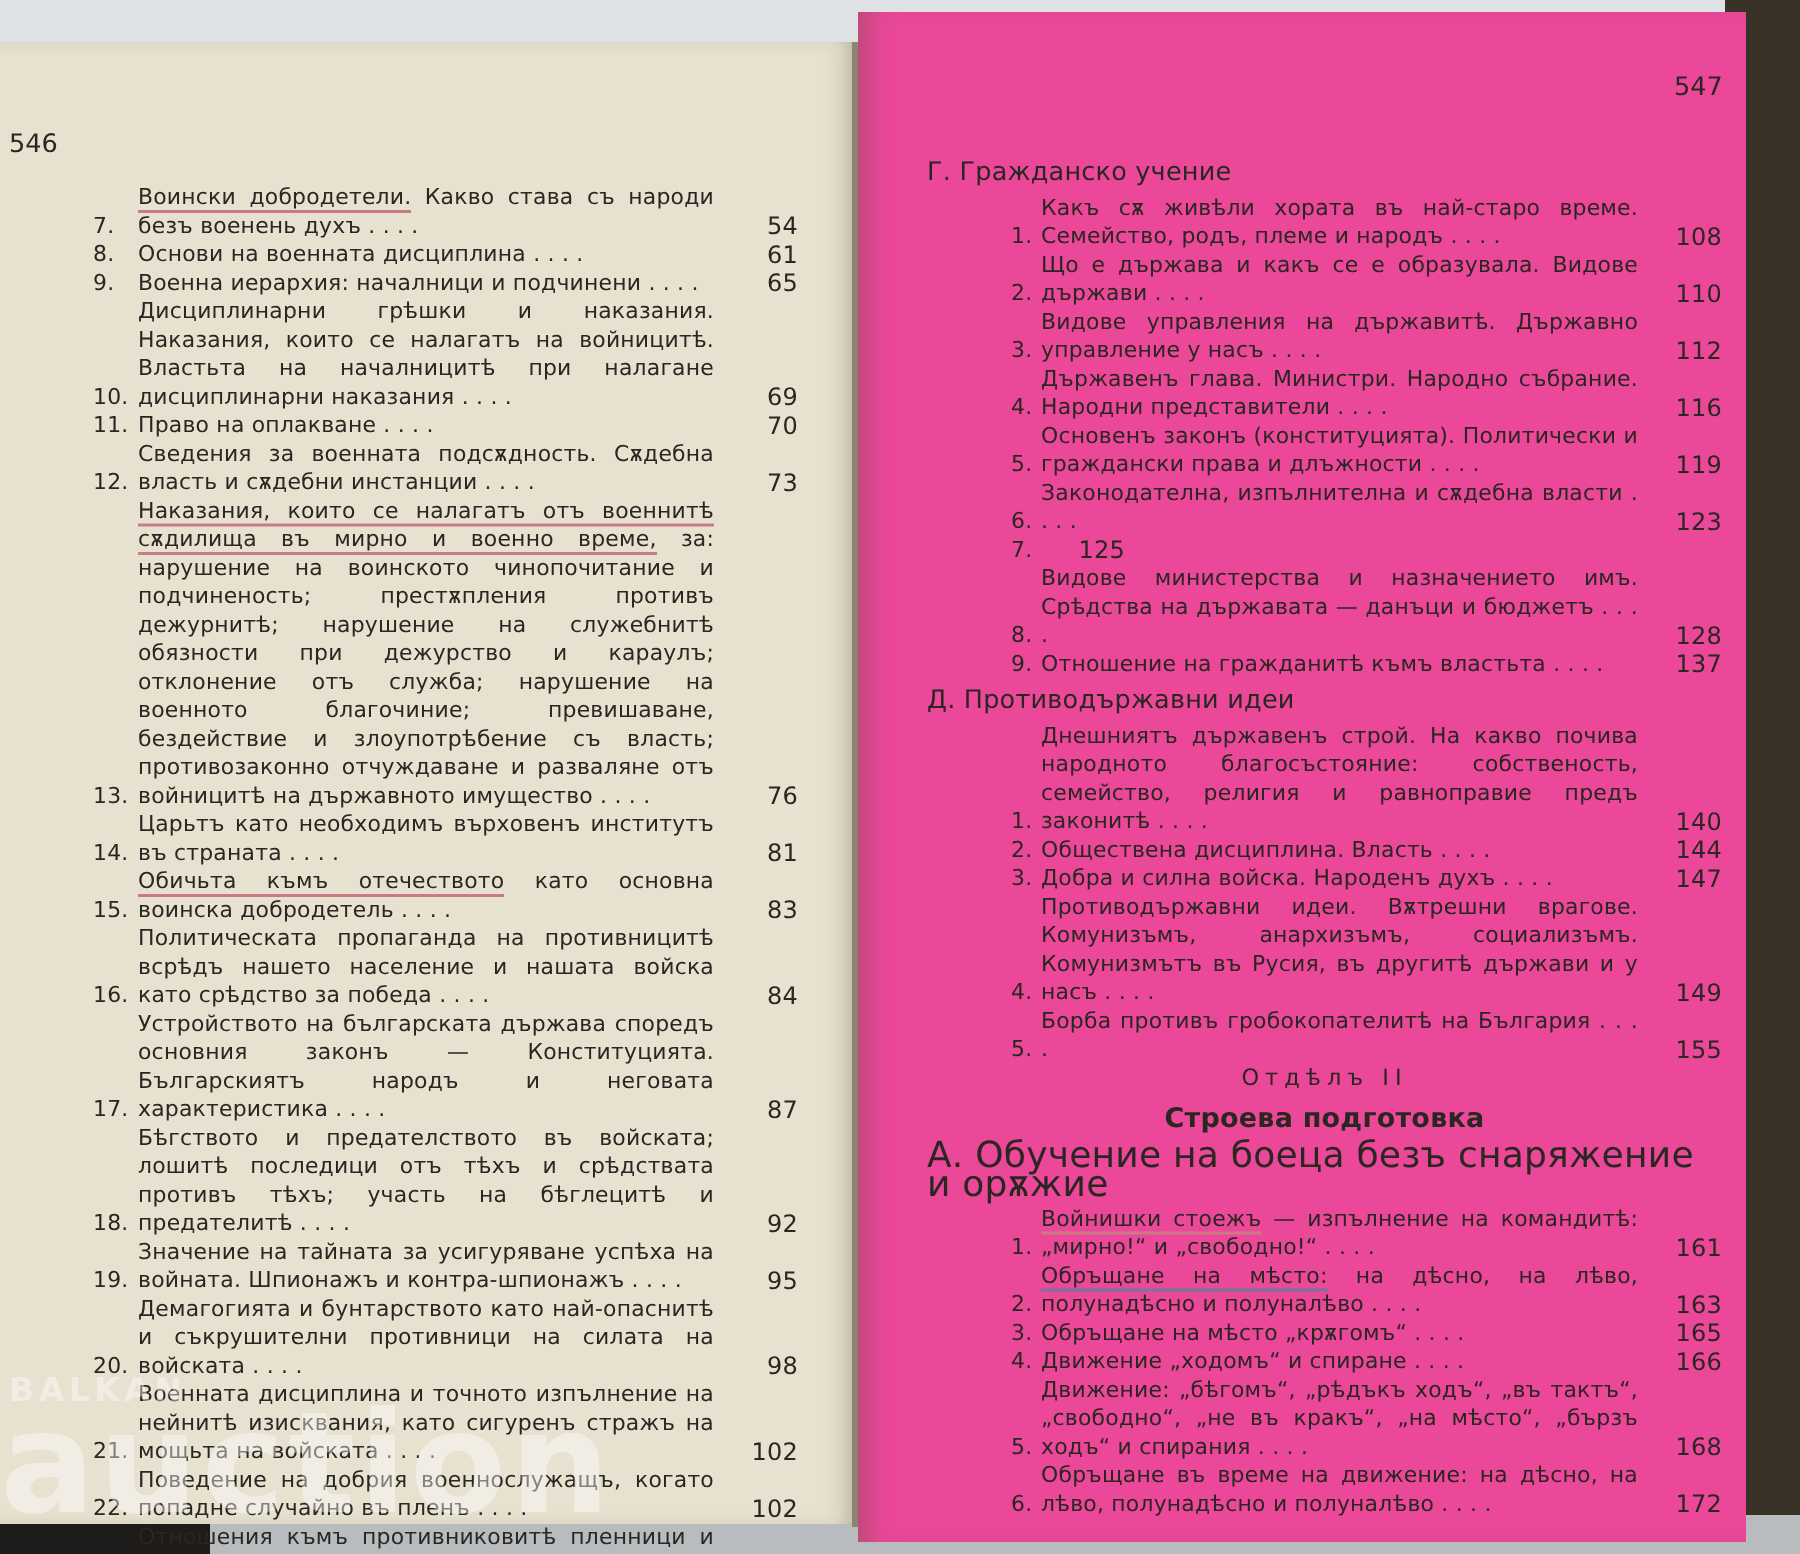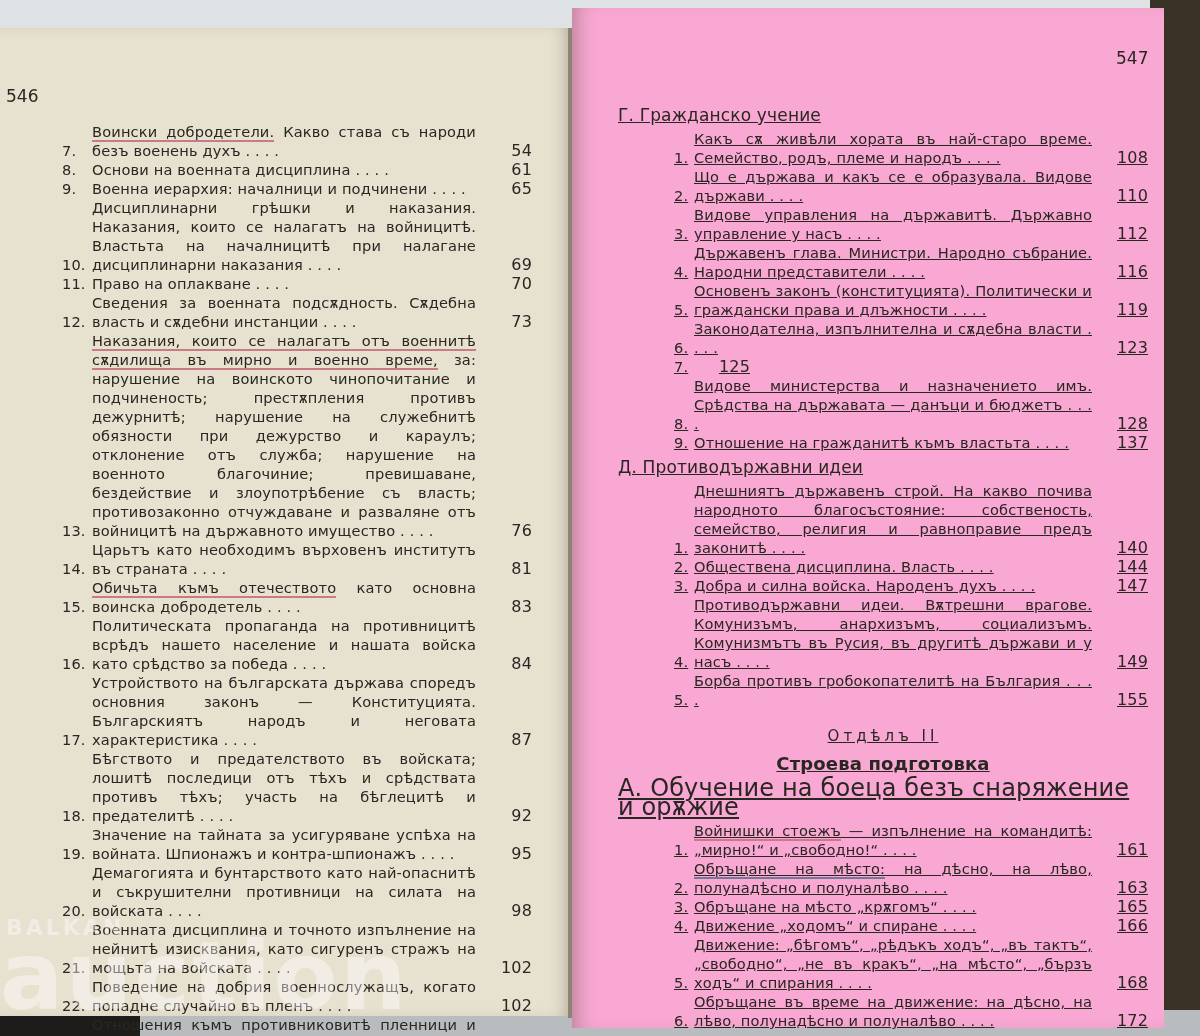--- a/index.html
+++ b/index.html
@@ -2,32 +2,32 @@
 <html><head>
 <meta charset="utf-8">
 <style>
   html,body{margin:0;padding:0;}
   body{width:1200px;height:1036px;overflow:hidden;background:#c9cccf;position:relative;font-family:"DejaVu Sans",sans-serif;color:#2a2622;}
   .bg-top{position:absolute;left:0;top:0;width:1200px;height:40px;background:#dfe2e4;}
   .bg-bottom{position:absolute;left:0;top:1010px;width:1200px;height:26px;background:#b9bcbf;}
   .bg-dark{position:absolute;left:0;top:1012px;width:140px;height:24px;background:#1e1c1a;}
   .cover{position:absolute;left:1150px;top:0;width:50px;height:1036px;background:#3a3226;}
   .page-left{position:absolute;left:0;top:28px;width:572px;height:988px;background:#e7e1d0;box-shadow:inset -14px 0 18px -10px rgba(90,80,60,.45);}
-  .page-right{position:absolute;left:572px;top:8px;width:592px;height:1020px;background:#f9a8d4;box-shadow:inset 16px 0 20px -12px rgba(90,80,60,.45);}
+  .page-right{position:absolute;left:572px;top:8px;width:592px;height:1020px;background:#ec4899;box-shadow:inset 16px 0 20px -12px rgba(90,80,60,.45);}
   .gutter{position:absolute;left:568px;top:28px;width:4px;height:990px;background:#8d8474;}
   .pagenum{position:absolute;font-size:17px;color:#2a2622;}
   .toc{position:absolute;font-size:14.6px;line-height:19px;letter-spacing:.15px;}
   .entry{display:flex;align-items:flex-end;}
   .entry .n{width:40px;flex:0 0 auto;text-align:left;}
   .entry .t{flex:1 1 auto;text-align:justify;}
   .entry .p{flex:0 0 auto;width:56px;text-align:right;font-size:16px;}
   .hl{border-bottom:2px solid #c97a86;}
   .hl-blue{border-bottom:2px solid #6f7a99;}
   .section-h{font-size:17px;margin:6px 0 4px 0;}
-  .dept{text-align:center;letter-spacing:4px;font-size:15px;margin-top:18px;}
+  .dept{text-align:center;letter-spacing:4px;font-size:15px;margin-top:0;}
   .dept-title{text-align:center;font-size:18px;font-weight:bold;margin:8px 0 4px;}
   .wm{position:absolute;left:0;top:915px;font-size:94px;font-weight:bold;color:rgba(255,255,255,.42);letter-spacing:2px;line-height:1;}
   .wm-small{position:absolute;left:6px;top:915px;font-size:22px;font-weight:bold;color:rgba(255,255,255,.42);letter-spacing:3px;}
 </style>
 </head>
 <body>
 
 <div class="bg-top"></div>
 <div class="cover"></div>
 <div class="bg-bottom"></div>
@@ -120,21 +120,21 @@
         <span class="n" style="width: 30px;">23.</span>
         <span class="t"><span>Отношения къмъ противниковитѣ пленници и противниковото население . . . .</span></span>
         <span class="p">104</span>
       </div>
     </div>
 </div>
 <div class="gutter"></div>
 
 <div class="page-right">
   <div class="pagenum" style="left:544px;top:40px;">547</div>
-  <div class="toc" style="left:46px;top:92px;width:530px;text-decoration:underline;">
+  <div class="toc" style="left:46px;top:92px;width:530px;">
     <div class="section-h">Г. Гражданско учение</div>
     <div id="sec-g" style="padding-left:56px;">
         <div class="entry">
           <span class="n" style="width: 20px;">1.</span>
           <span class="t"><span>Какъ сѫ живѣли хората въ най-старо време. Семейство, родъ, племе и народъ . . . .</span></span>
           <span class="p">108</span>
         </div>
         <div class="entry">
           <span class="n" style="width: 20px;">2.</span>
           <span class="t"><span>Що е държава и какъ се е образувала. Видове държави . . . .</span></span>

